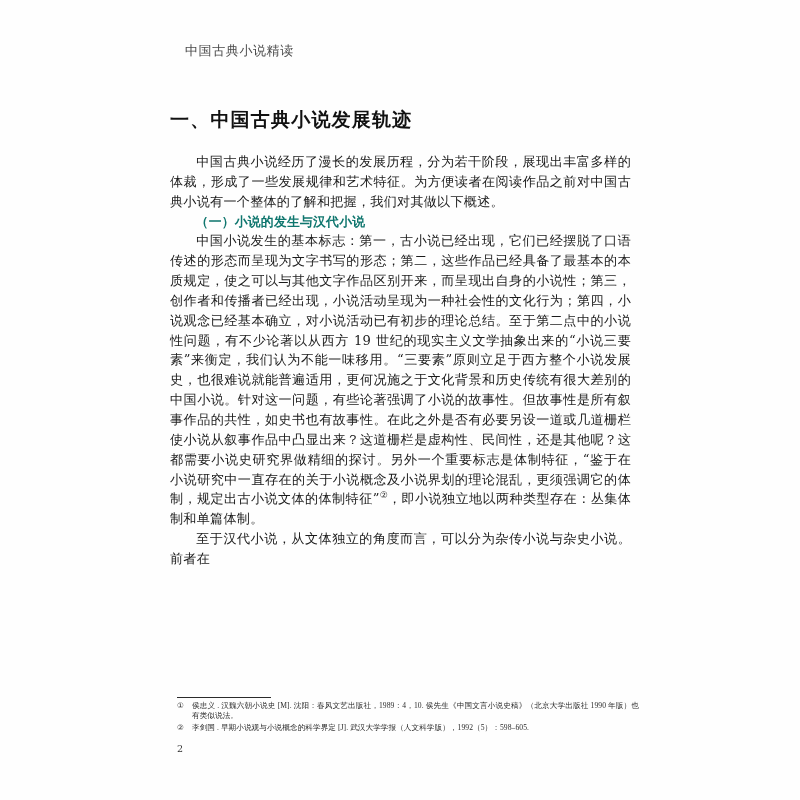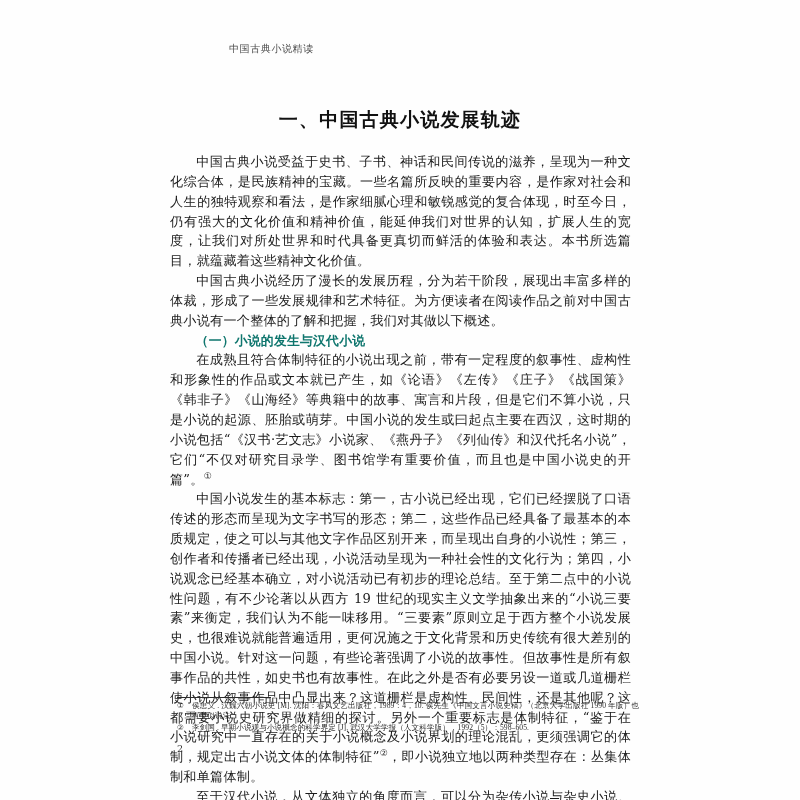--- a/index.html
+++ b/index.html
@@ -22,34 +22,33 @@
     width: 800px;
     height: 800px;
     background: #fefefe;
   }
 
   
   .running-head {
     position: absolute;
     left: 185px;
     top: 44px;
-    font-size: 10px;
+    font-size: 13px;
     letter-spacing: 0.6px;
     color: #4a4a4a;
     line-height: 1;
-    margin-left: 44px;
   }
 
   
   .chapter-title {
     position: absolute;
     left: 170px;
     top: 108px;
     width: 460px;
-    text-align: center;
+    text-align: left;
     font-family: "DejaVu Sans", "Liberation Sans", sans-serif;
     font-weight: bold;
     font-size: 19px;
     letter-spacing: 1.2px;
     color: #111111;
     line-height: 1.2;
   }
 
   
   .textblock {
@@ -137,27 +136,25 @@
 <body>
 
 <div class="page">
 
   <div class="running-head">中国古典小说精读</div>
 
   <div class="chapter-title">一、中国古典小说发展轨迹</div>
 
   <div class="textblock">
 
-    <p>中国古典小说受益于史书、子书、神话和民间传说的滋养，呈现为一种文化综合体，是民族精神的宝藏。一些名篇所反映的重要内容，是作家对社会和人生的独特观察和看法，是作家细腻心理和敏锐感觉的复合体现，时至今日，仍有强大的文化价值和精神价值，能延伸我们对世界的认知，扩展人生的宽度，让我们对所处世界和时代具备更真切而鲜活的体验和表达。本书所选篇目，就蕴藏着这些精神文化价值。</p>
 
     <p>中国古典小说经历了漫长的发展历程，分为若干阶段，展现出丰富多样的体裁，形成了一些发展规律和艺术特征。为方便读者在阅读作品之前对中国古典小说有一个整体的了解和把握，我们对其做以下概述。</p>
 
     <p class="subhead">（一）小说的发生与汉代小说</p>
 
-    <p><span>在成熟且符合体制特征的小说出现之前，带有一定程度的叙事性、虚构性和形象性的作品或文本就已产生，如《论语》《左传》《庄子》《战国策》《韩非子》《山海经》等典籍中的故事、寓言和片段，但是它们不算小说，只是小说的起源、胚胎或萌芽。中国小说的发生或曰起点主要在西汉，这时期的小说包括“《汉书·艺文志》小说家、《燕丹子》《列仙传》和汉代托名小说”，它们“不仅对研究目录学、图书馆学有重要价值，而且也是中国小说史的开篇”。</span><span class="fn-ref">①</span></p>
 
     <p><span>中国小说发生的基本标志：第一，古小说已经出现，它们已经摆脱了口语传述的形态而呈现为文字书写的形态；第二，这些作品已经具备了最基本的本质规定，使之可以与其他文字作品区别开来，而呈现出自身的小说性；第三，创作者和传播者已经出现，小说活动呈现为一种社会性的文化行为；第四，小说观念已经基本确立，对小说活动已有初步的理论总结。至于第二点中的小说性问题，有不少论著以从西方 19 世纪的现实主义文学抽象出来的“小说三要素”来衡定，我们认为不能一味移用。“三要素”原则立足于西方整个小说发展史，也很难说就能普遍适用，更何况施之于文化背景和历史传统有很大差别的中国小说。针对这一问题，有些论著强调了小说的故事性。但故事性是所有叙事作品的共性，如史书也有故事性。在此之外是否有必要另设一道或几道栅栏使小说从叙事作品中凸显出来？这道栅栏是虚构性、民间性，还是其他呢？这都需要小说史研究界做精细的探讨。另外一个重要标志是体制特征，“鉴于在小说研究中一直存在的关于小说概念及小说界划的理论混乱，更须强调它的体制，规定出古小说文体的体制特征”</span><span class="fn-ref">②</span><span>，即小说独立地以两种类型存在：丛集体制和单篇体制。</span></p>
 
     <p>至于汉代小说，从文体独立的角度而言，可以分为杂传小说与杂史小说。前者在</p>
 
   </div>
 
   <div class="fn-rule"></div>
 
   <div class="footnotes">

